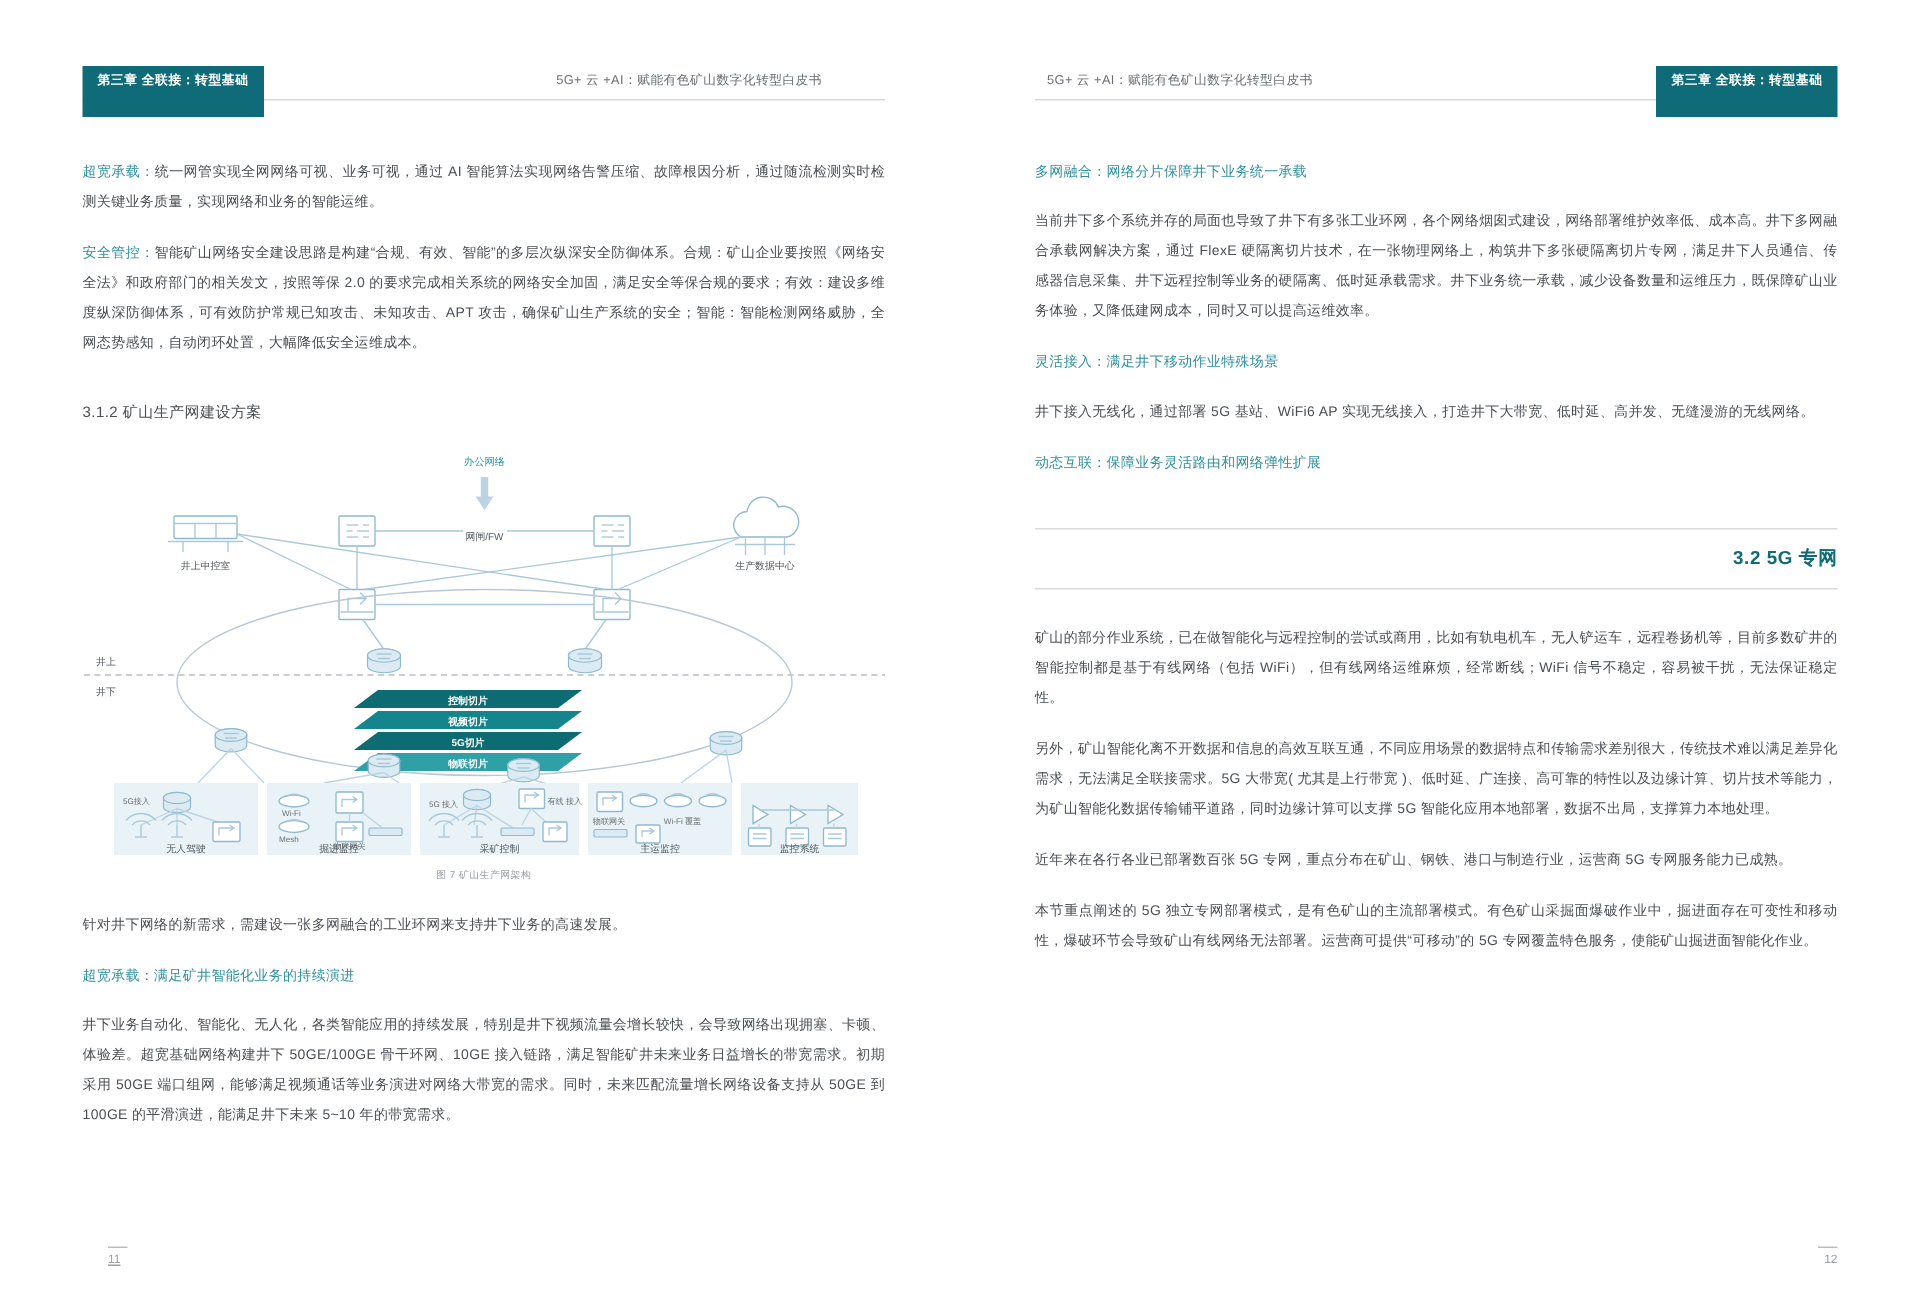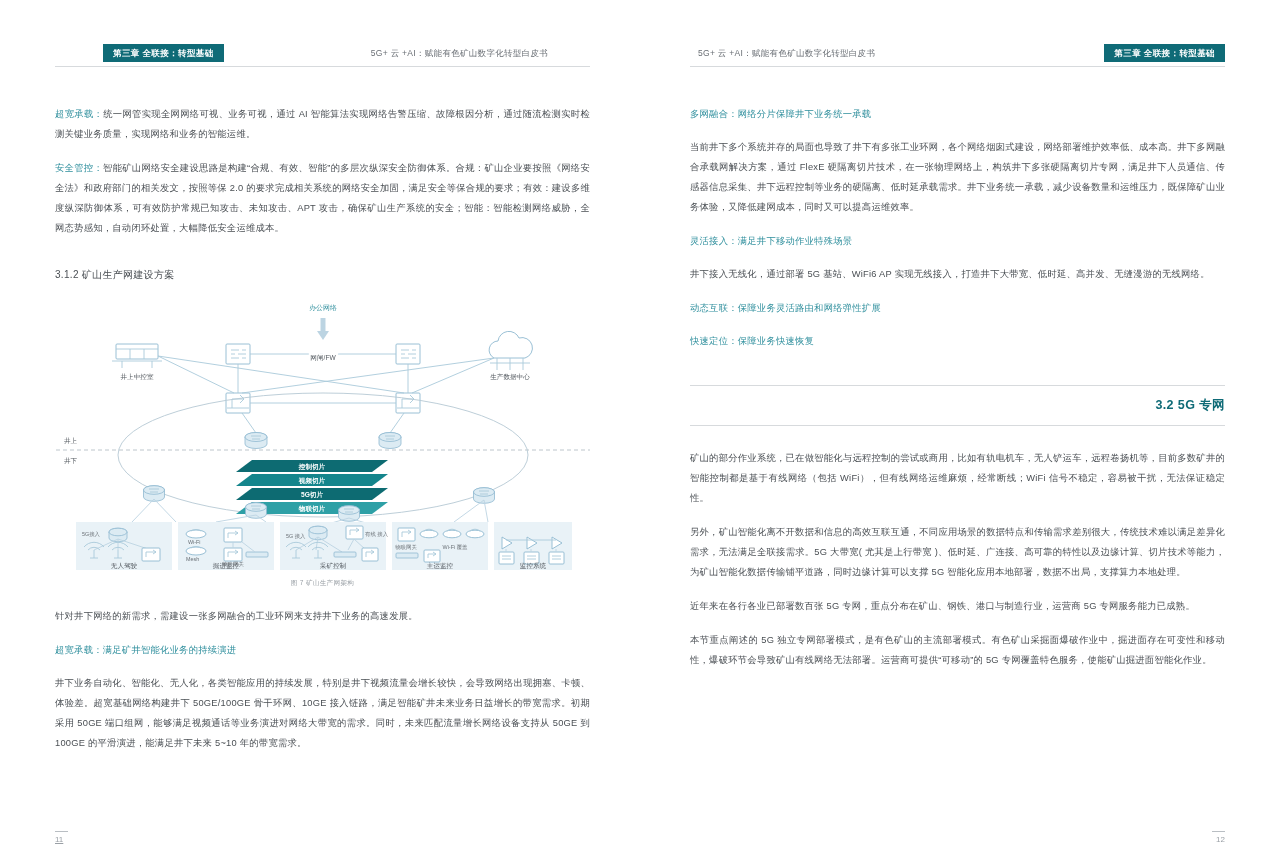--- a/index.html
+++ b/index.html
@@ -14,21 +14,21 @@
   .page{position:relative;width:640px;height:868px;box-sizing:border-box;background:#fff;}
   .page-left{padding:0 50px 0 55px;}
   .page-right{padding:0 55px 0 50px;}
 
   
   .runhead{position:relative;margin-top:44px;height:26px;}
   .runhead .rule{position:absolute;left:0;right:0;top:22px;height:1px;background:#d7dadd;}
   .chapter-tag{
     display:inline-block;background:#0f6b77;color:#fff;
     font-size:8.5px;font-weight:bold;letter-spacing:.4px;
-    padding:4px 10px 4px 10px;line-height:1.2;position:relative;z-index:2;margin-left:48px;
+    padding:4px 10px 20px 10px;line-height:1.2;position:relative;z-index:2;
   }
   .book-title{font-size:8.5px;color:#6a6f75;letter-spacing:.3px;line-height:1.2;}
   .runhead-left{display:flex;align-items:flex-start;justify-content:space-between;}
   .runhead-left .book-title{margin-top:4px;margin-right:42px;}
   .runhead-right{display:flex;align-items:flex-start;justify-content:space-between;}
   .runhead-right .book-title{margin-top:4px;margin-left:8px;}
 
   
   .content{margin-top:34px;}
   p.body{
@@ -56,21 +56,21 @@
   .fig-caption{
     text-align:center;font-size:6.6px;color:#9aa0a6;
     margin-top:7px;letter-spacing:.3px;
   }
   .diagram{position:relative;width:534px;height:272px;margin:0 auto;}
   .diagram svg{display:block;}
 
   
   .folio{position:absolute;bottom:24px;font-size:8px;color:#9aa0a6;}
   .folio .bar{width:13px;height:1px;background:#b9bec3;margin-bottom:3px;}
-  .folio-left{left:55px;text-decoration:underline;}
+  .folio-left{left:72px;text-decoration:underline;}
   .folio-right{right:55px;text-align:right;}
   .folio-right .bar{margin-left:auto;}
 </style>
 </head>
 <body>
 
 <div class="spread">
 
   <div class="page page-left">
 
@@ -404,21 +404,20 @@
     <div class="content">
 
       <p class="sub-head">多网融合：网络分片保障井下业务统一承载</p>
       <p class="body">当前井下多个系统并存的局面也导致了井下有多张工业环网，各个网络烟囱式建设，网络部署维护效率低、成本高。井下多网融合承载网解决方案，通过 FlexE 硬隔离切片技术，在一张物理网络上，构筑井下多张硬隔离切片专网，满足井下人员通信、传感器信息采集、井下远程控制等业务的硬隔离、低时延承载需求。井下业务统一承载，减少设备数量和运维压力，既保障矿山业务体验，又降低建网成本，同时又可以提高运维效率。</p>
 
       <p class="sub-head">灵活接入：满足井下移动作业特殊场景</p>
       <p class="body">井下接入无线化，通过部署 5G 基站、WiFi6 AP 实现无线接入，打造井下大带宽、低时延、高并发、无缝漫游的无线网络。</p>
 
       <p class="sub-head">动态互联：保障业务灵活路由和网络弹性扩展</p>
 
-      <p class="sub-head">快速定位：保障业务快速恢复</p>
 
       <div class="sec-heading-wrap">
         <div class="hr"></div>
         <h2 class="section2">3.2 5G 专网</h2>
         <div class="hr"></div>
       </div>
 
       <p class="body">矿山的部分作业系统，已在做智能化与远程控制的尝试或商用，比如有轨电机车，无人铲运车，远程卷扬机等，目前多数矿井的智能控制都是基于有线网络（包括 WiFi），但有线网络运维麻烦，经常断线；WiFi 信号不稳定，容易被干扰，无法保证稳定性。</p>
       <p class="body">另外，矿山智能化离不开数据和信息的高效互联互通，不同应用场景的数据特点和传输需求差别很大，传统技术难以满足差异化需求，无法满足全联接需求。5G 大带宽( 尤其是上行带宽 )、低时延、广连接、高可靠的特性以及边缘计算、切片技术等能力，为矿山智能化数据传输铺平道路，同时边缘计算可以支撑 5G 智能化应用本地部署，数据不出局，支撑算力本地处理。</p>
       <p class="body">近年来在各行各业已部署数百张 5G 专网，重点分布在矿山、钢铁、港口与制造行业，运营商 5G 专网服务能力已成熟。</p>

